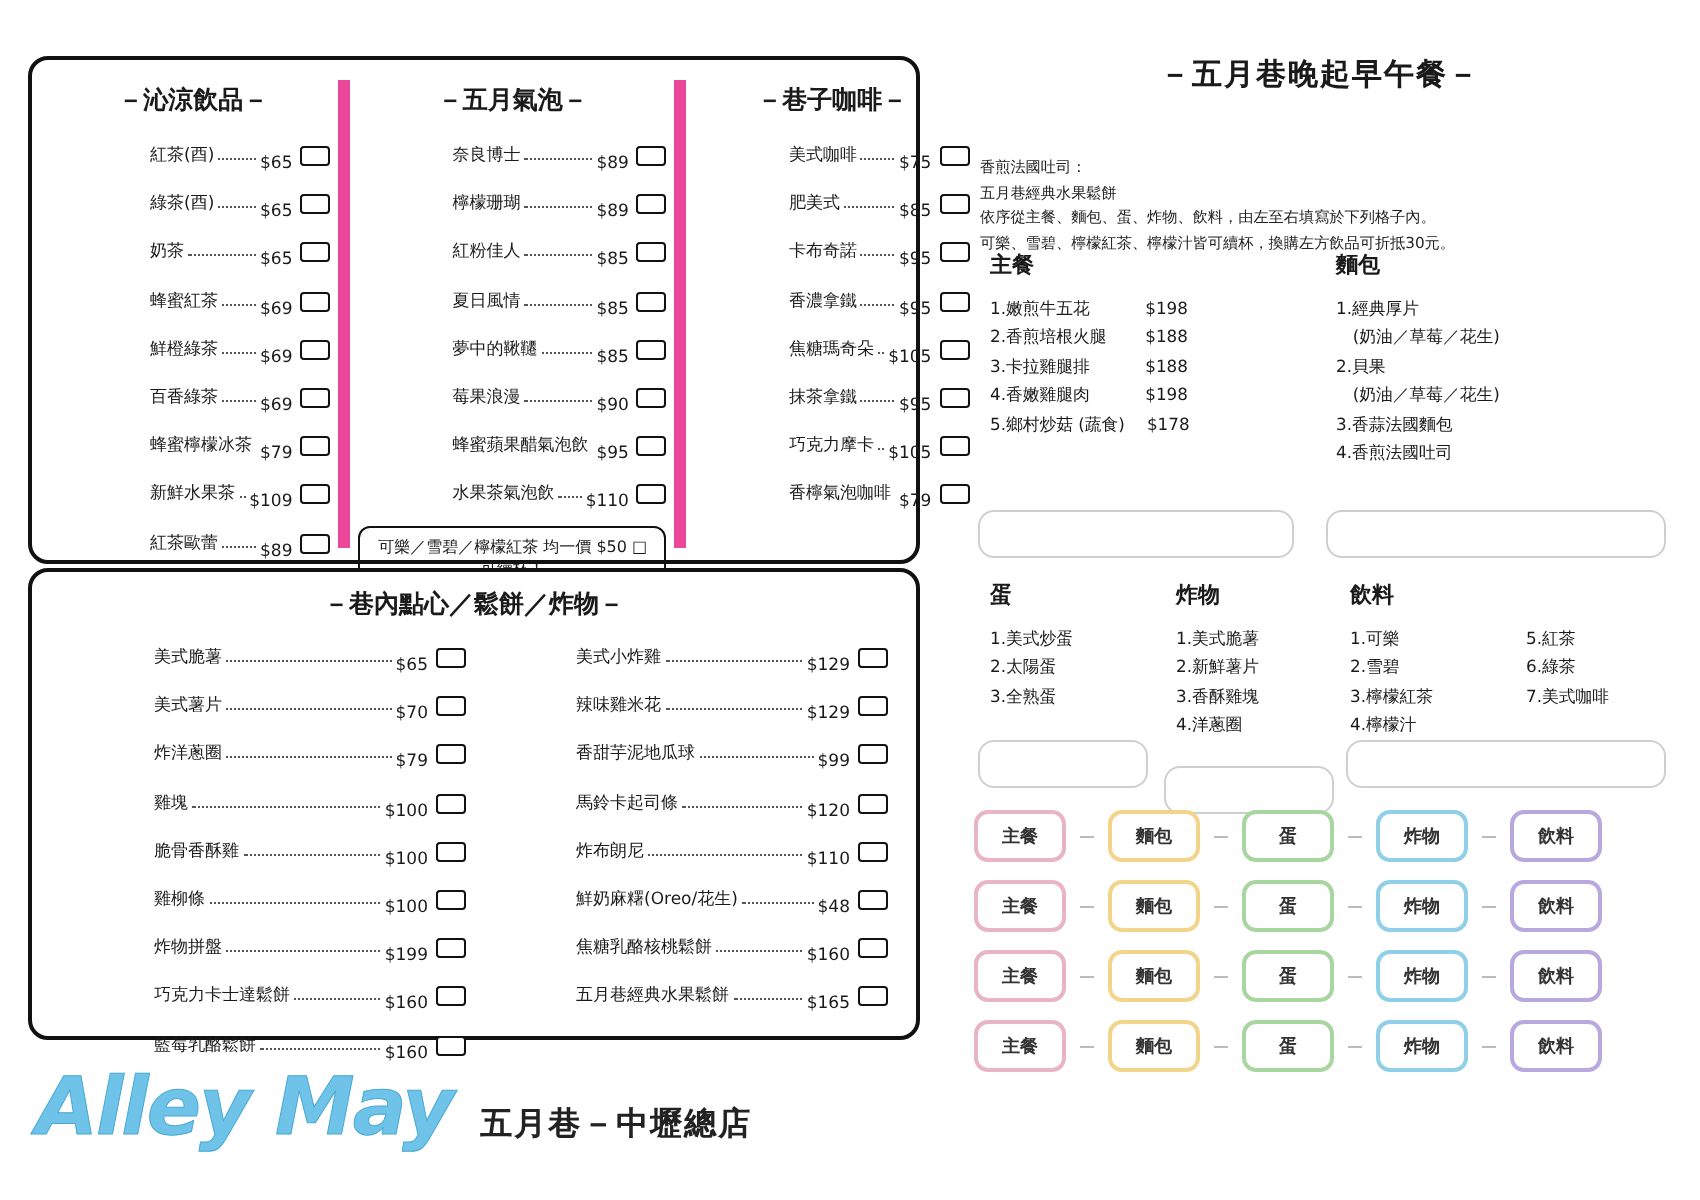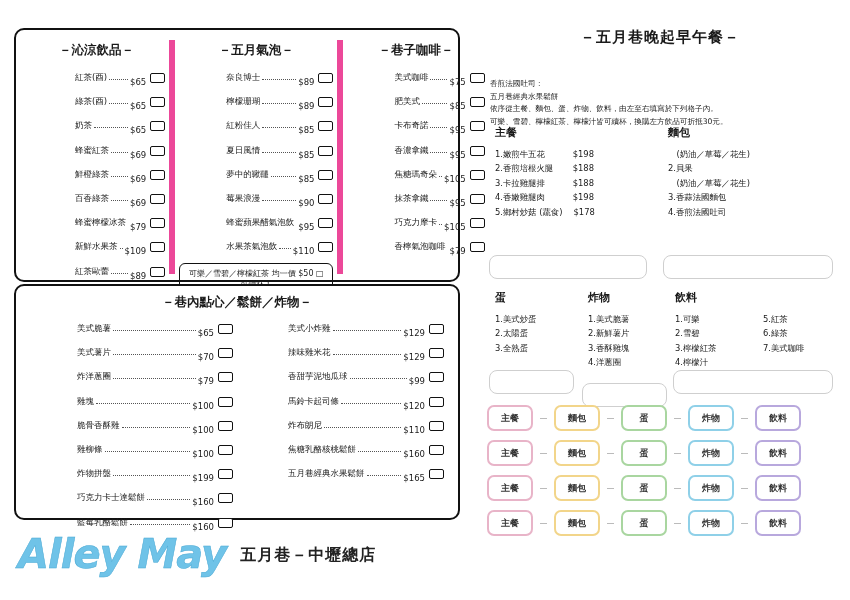--- a/index.html
+++ b/index.html
@@ -57,21 +57,21 @@
   #logo-wrap { position:absolute; left:18px; top:534px; display:flex; align-items:flex-end; }
   #logo-main {
     font-family:"DejaVu Sans", sans-serif;
     font-size:40px; font-weight:bold; font-style:italic;
     color:#6fc3e8;
     letter-spacing:-1px;
     line-height:1;
     -webkit-text-stroke:0.5px #4aa9d4;
   }
   #logo-sub {
-    margin-left:14px; margin-bottom:8px;
+    margin-left:14px; margin-bottom:1px;
     font-size:16px; font-weight:bold; color:#222;
     letter-spacing:1px;
   }
 
   
   #brunch-title {
     position:absolute; left:480px; top:28px; width:360px;
     text-align:center; font-weight:bold; font-size:15px; letter-spacing:1px;
   }
   #brunch-desc {
@@ -364,20 +364,26 @@
             <span class="item-price">$120</span>
             <span class="chk"></span>
           </div>
           <div class="item-row">
             <span class="item-name">炸布朗尼</span>
             <span class="dots"></span>
             <span class="item-price">$110</span>
             <span class="chk"></span>
           </div>
           <div class="item-row">
+            <span class="item-name">鮮奶麻糬(Oreo/花生)</span>
+            <span class="dots"></span>
+            <span class="item-price">$48</span>
+            <span class="chk"></span>
+          </div>
+          <div class="item-row">
             <span class="item-name">焦糖乳酪核桃鬆餅</span>
             <span class="dots"></span>
             <span class="item-price">$160</span>
             <span class="chk"></span>
           </div>
           <div class="item-row">
             <span class="item-name">五月巷經典水果鬆餅</span>
             <span class="dots"></span>
             <span class="item-price">$165</span>
             <span class="chk"></span>
@@ -402,20 +408,21 @@
   <div class="sec-col" id="sec-main" style="left:495px; top:125px; width:160px;">
       <div class="sec-head">主餐</div>
       <div class="sec-item">1.嫩煎牛五花 　　　$198</div>
       <div class="sec-item">2.香煎培根火腿 　　$188</div>
       <div class="sec-item">3.卡拉雞腿排 　　　$188</div>
       <div class="sec-item">4.香嫩雞腿肉 　　　$198</div>
       <div class="sec-item">5.鄉村炒菇 (蔬食) 　$178</div>
     </div>
   <div class="sec-col" id="sec-bread" style="left:668px; top:125px; width:160px;">
       <div class="sec-head">麵包</div>
+      <div class="sec-item">1.經典厚片</div>
       <div class="sec-item">　(奶油／草莓／花生)</div>
       <div class="sec-item">2.貝果</div>
       <div class="sec-item">　(奶油／草莓／花生)</div>
       <div class="sec-item">3.香蒜法國麵包</div>
       <div class="sec-item">4.香煎法國吐司</div>
     </div>
   <div class="sec-col" id="sec-egg" style="left:495px; top:290px; width:90px;">
       <div class="sec-head">蛋</div>
       <div class="sec-item">1.美式炒蛋</div>
       <div class="sec-item">2.太陽蛋</div>

